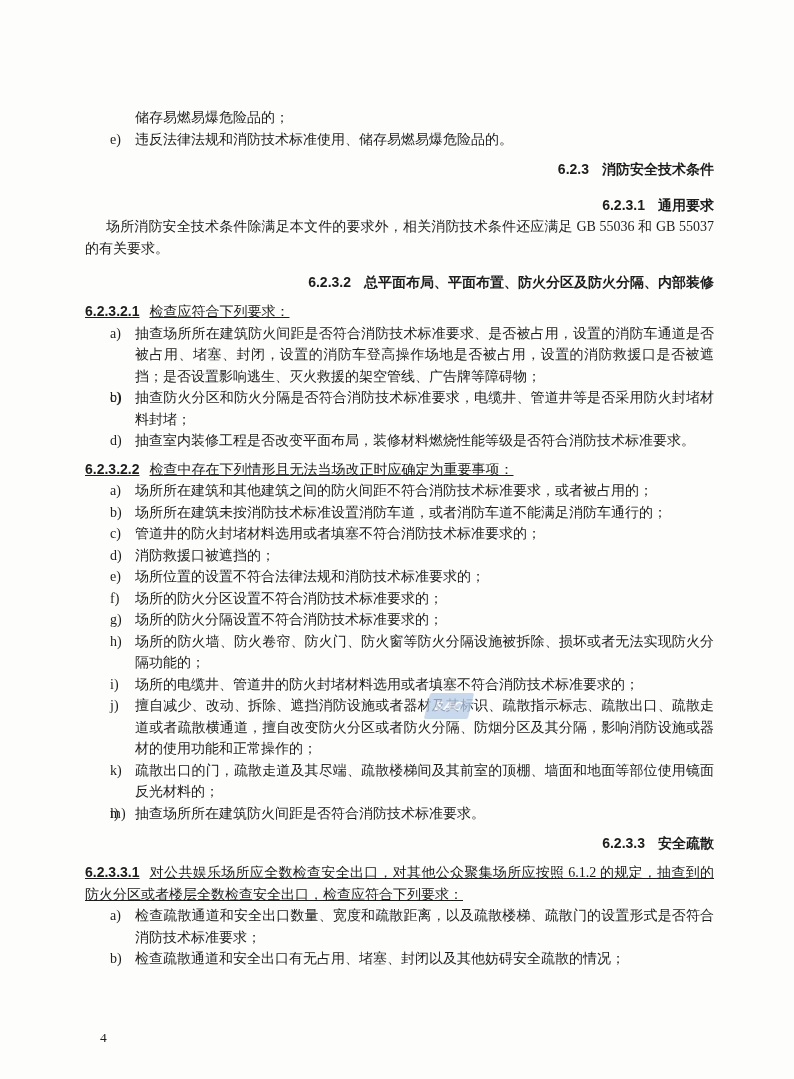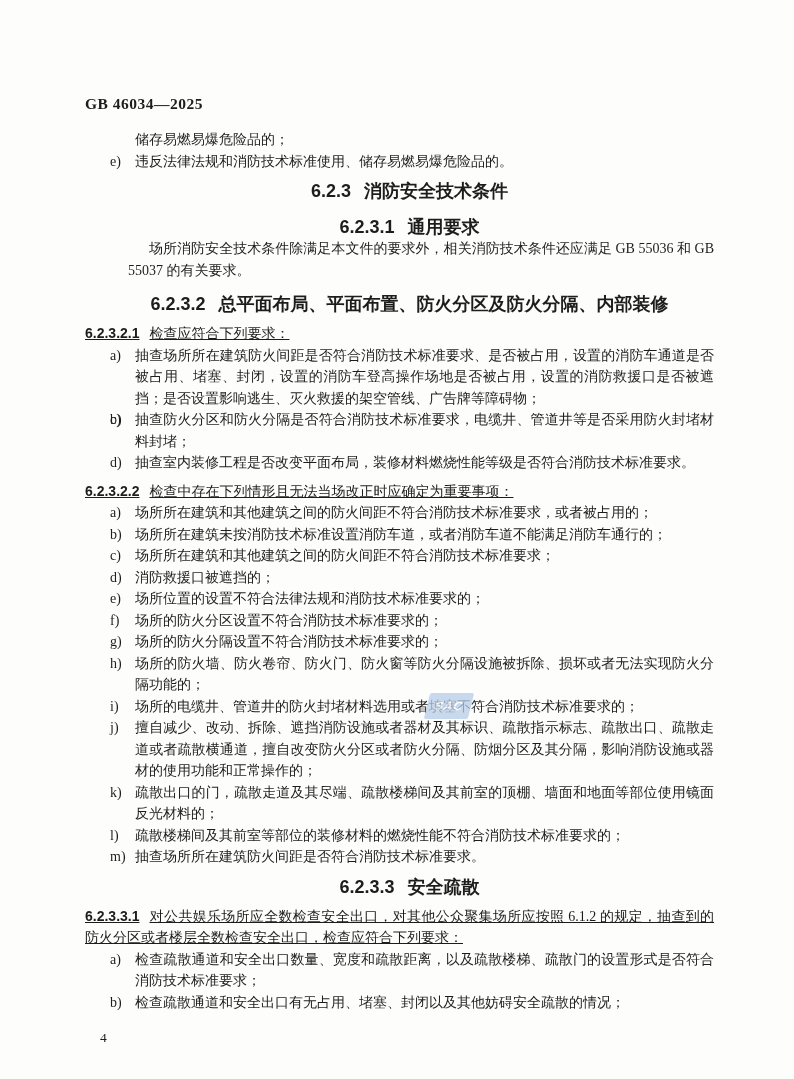--- a/index.html
+++ b/index.html
@@ -42,39 +42,39 @@
   .item .label {
     position: absolute;
     left: 25px;
     top: 0;
   }
   
   .heading {
     margin-top: 12px;
     font-family: "Liberation Sans", "DejaVu Sans", sans-serif;
     font-weight: 700;
-    font-size: 18px;
+    font-size: 14px;
     line-height: 22px;
-    text-align: center;
+    text-align: right;
     margin-left: 20px;
   }
   .heading + .heading { margin-top: 14px; }
   .item + .heading { margin-top: 8px; }
   .heading .num { margin-right: 13px; }
   
   .clause { margin-top: 12px; text-decoration: underline; }
   .item + .clause { margin-top: 7px; }
   .heading + .clause { margin-top: 8px; }
   .clause .num {
     font-family: "Liberation Sans", "DejaVu Sans", sans-serif;
     font-weight: 700;
     margin-right: 10px;
   }
   
-  .para { text-indent: 21px; margin-top: 0; margin-left: 43px; }
+  .para { text-indent: 21px; margin-top: 0; }
   .watermark {
     position: absolute;
     left: 427px;
     top: 693px;
     width: 44px;
     height: 26px;
     background: #b7cde9;
     opacity: 0.75;
     transform: skewX(-14deg);
     border-radius: 2px;
@@ -93,46 +93,45 @@
     left: 100px;
     top: 1030px;
     font-size: 13.5px;
   }
 </style>
 </head>
 <body>
 
 <div class="page">
   <div class="content">
-    <div class="gb-header">GB 46034—2025</div>
     <main id="doc-flow">
         <div class="continuation">储存易燃易爆危险品的；</div>
         <div class="item"><span class="label">e)</span><span>违反法律法规和消防技术标准使用、储存易燃易爆危险品的。</span></div>
         <div class="heading"><span class="num">6.2.3</span><span>消防安全技术条件</span></div>
         <div class="heading"><span class="num">6.2.3.1</span><span>通用要求</span></div>
         <div class="para">场所消防安全技术条件除满足本文件的要求外，相关消防技术条件还应满足 GB 55036 和 GB 55037 的有关要求。</div>
         <div class="heading"><span class="num">6.2.3.2</span><span>总平面布局、平面布置、防火分区及防火分隔、内部装修</span></div>
         <div class="clause"><span class="num">6.2.3.2.1</span><span>检查应符合下列要求：</span></div>
         <div class="item"><span class="label">a)</span><span>抽查场所所在建筑防火间距是否符合消防技术标准要求、是否被占用，设置的消防车通道是否被占用、堵塞、封闭，设置的消防车登高操作场地是否被占用，设置的消防救援口是否被遮挡；是否设置影响逃生、灭火救援的架空管线、广告牌等障碍物；</span></div>
         <div class="item"><span class="label">b)</span></div>
         <div class="item"><span class="label">c)</span><span>抽查防火分区和防火分隔是否符合消防技术标准要求，电缆井、管道井等是否采用防火封堵材料封堵；</span></div>
         <div class="item"><span class="label">d)</span><span>抽查室内装修工程是否改变平面布局，装修材料燃烧性能等级是否符合消防技术标准要求。</span></div>
         <div class="clause"><span class="num">6.2.3.2.2</span><span>检查中存在下列情形且无法当场改正时应确定为重要事项：</span></div>
         <div class="item"><span class="label">a)</span><span>场所所在建筑和其他建筑之间的防火间距不符合消防技术标准要求，或者被占用的；</span></div>
         <div class="item"><span class="label">b)</span><span>场所所在建筑未按消防技术标准设置消防车道，或者消防车道不能满足消防车通行的；</span></div>
-        <div class="item"><span class="label">c)</span><span>场所所在建筑和其他建筑之间的防火间距不符合消防技术标准要求；</span></div>
+        <div class="item"><span class="label">c)</span><span>管道井的防火封堵材料选用或者填塞不符合消防技术标准要求的；</span></div>
         <div class="item"><span class="label">d)</span><span>消防救援口被遮挡的；</span></div>
         <div class="item"><span class="label">e)</span><span>场所位置的设置不符合法律法规和消防技术标准要求的；</span></div>
         <div class="item"><span class="label">f)</span><span>场所的防火分区设置不符合消防技术标准要求的；</span></div>
         <div class="item"><span class="label">g)</span><span>场所的防火分隔设置不符合消防技术标准要求的；</span></div>
         <div class="item"><span class="label">h)</span><span>场所的防火墙、防火卷帘、防火门、防火窗等防火分隔设施被拆除、损坏或者无法实现防火分隔功能的；</span></div>
         <div class="item"><span class="label">i)</span><span>场所的电缆井、管道井的防火封堵材料选用或者填塞不符合消防技术标准要求的；</span></div>
         <div class="item"><span class="label">j)</span><span>擅自减少、改动、拆除、遮挡消防设施或者器材及其标识、疏散指示标志、疏散出口、疏散走道或者疏散横通道，擅自改变防火分区或者防火分隔、防烟分区及其分隔，影响消防设施或器材的使用功能和正常操作的；</span></div>
         <div class="item"><span class="label">k)</span><span>疏散出口的门，疏散走道及其尽端、疏散楼梯间及其前室的顶棚、墙面和地面等部位使用镜面反光材料的；</span></div>
-        <div class="item"><span class="label">l)</span><span>疏散楼梯间及其前室等部位的装修材料的燃烧性能不符合消防技术标准要求的；</span></div>
+        <div class="item"><span class="label">l)</span></div>
         <div class="item"><span class="label">m)</span><span>抽查场所所在建筑防火间距是否符合消防技术标准要求。</span></div>
         <div class="heading"><span class="num">6.2.3.3</span><span>安全疏散</span></div>
         <div class="clause"><span class="num">6.2.3.3.1</span><span>对公共娱乐场所应全数检查安全出口，对其他公众聚集场所应按照 6.1.2 的规定，抽查到的防火分区或者楼层全数检查安全出口，检查应符合下列要求：</span></div>
         <div class="item"><span class="label">a)</span><span>检查疏散通道和安全出口数量、宽度和疏散距离，以及疏散楼梯、疏散门的设置形式是否符合消防技术标准要求；</span></div>
         <div class="item"><span class="label">b)</span><span>检查疏散通道和安全出口有无占用、堵塞、封闭以及其他妨碍安全疏散的情况；</span></div>
       </main>
   </div>
 
   <div class="watermark">
     <span>SAC</span>

